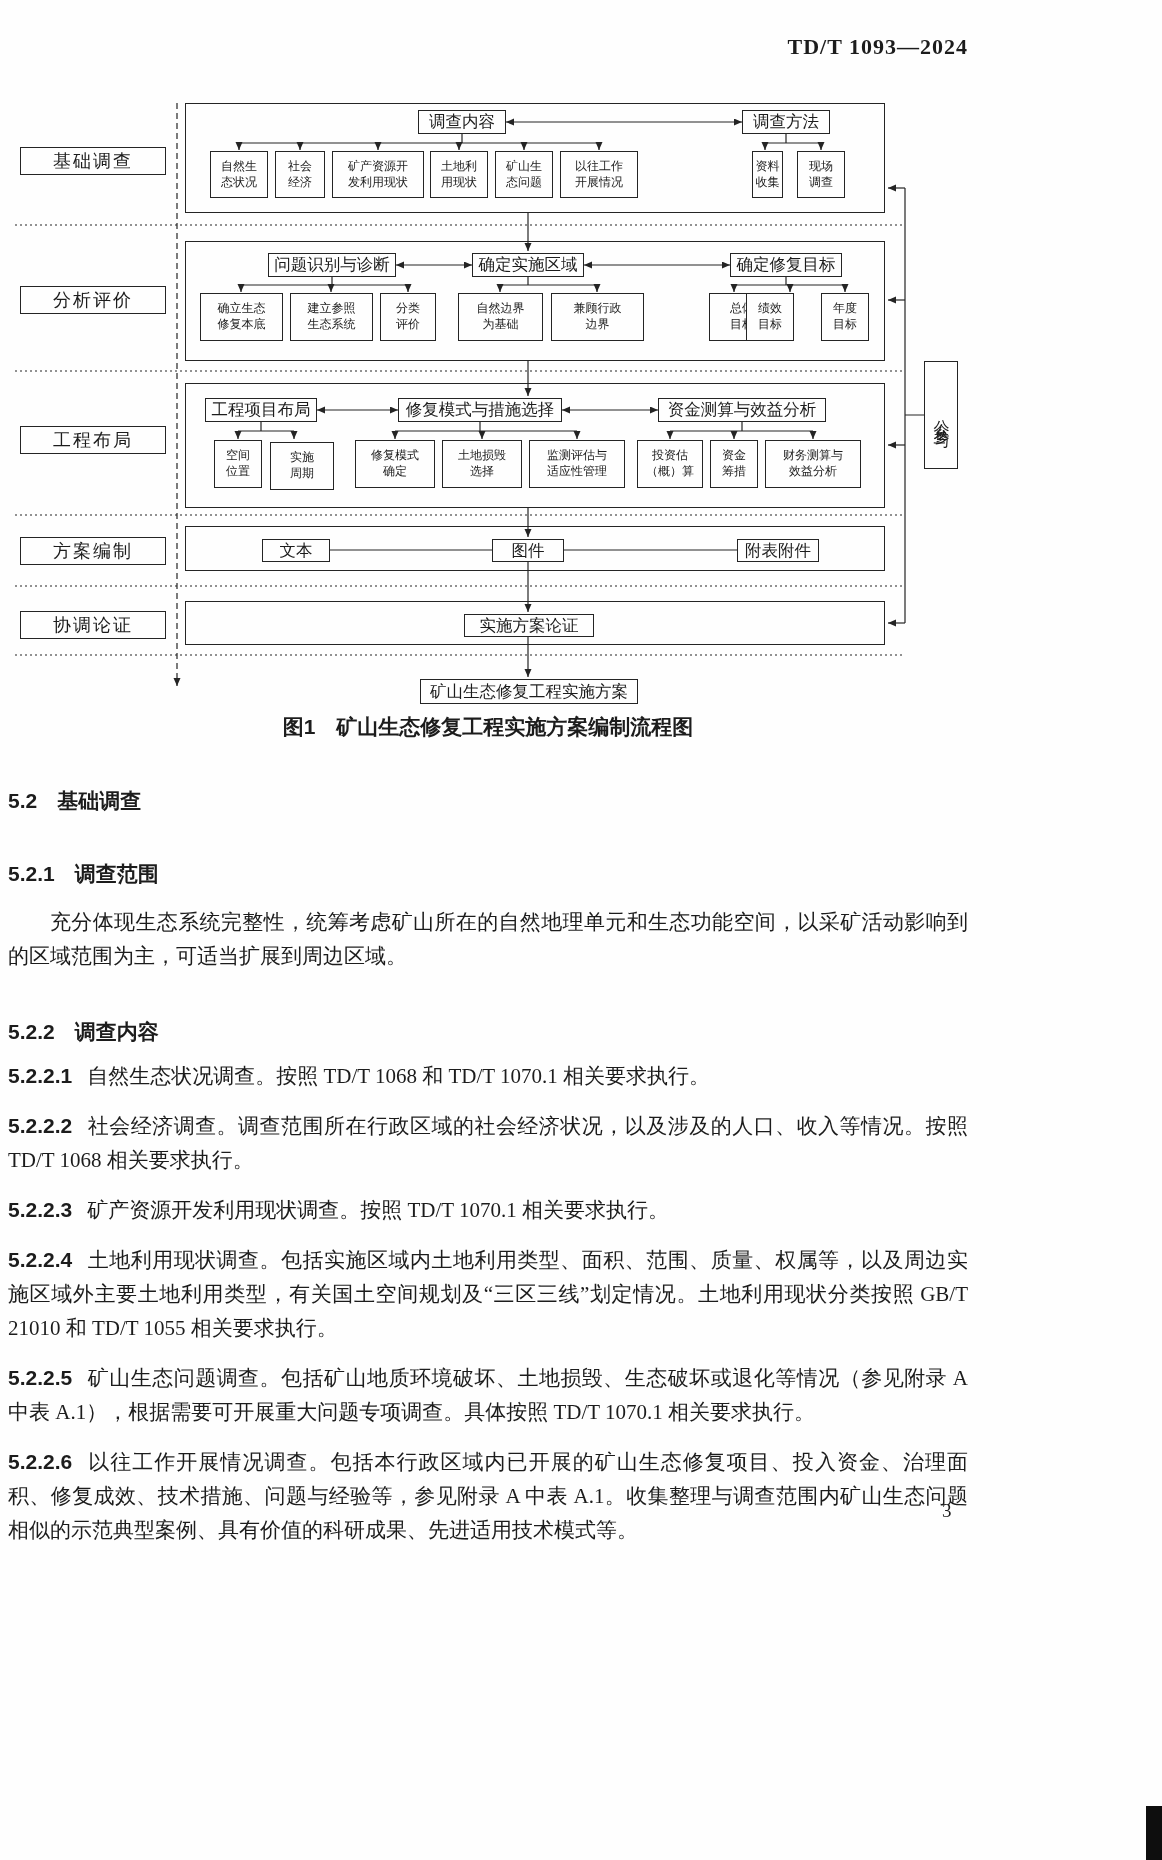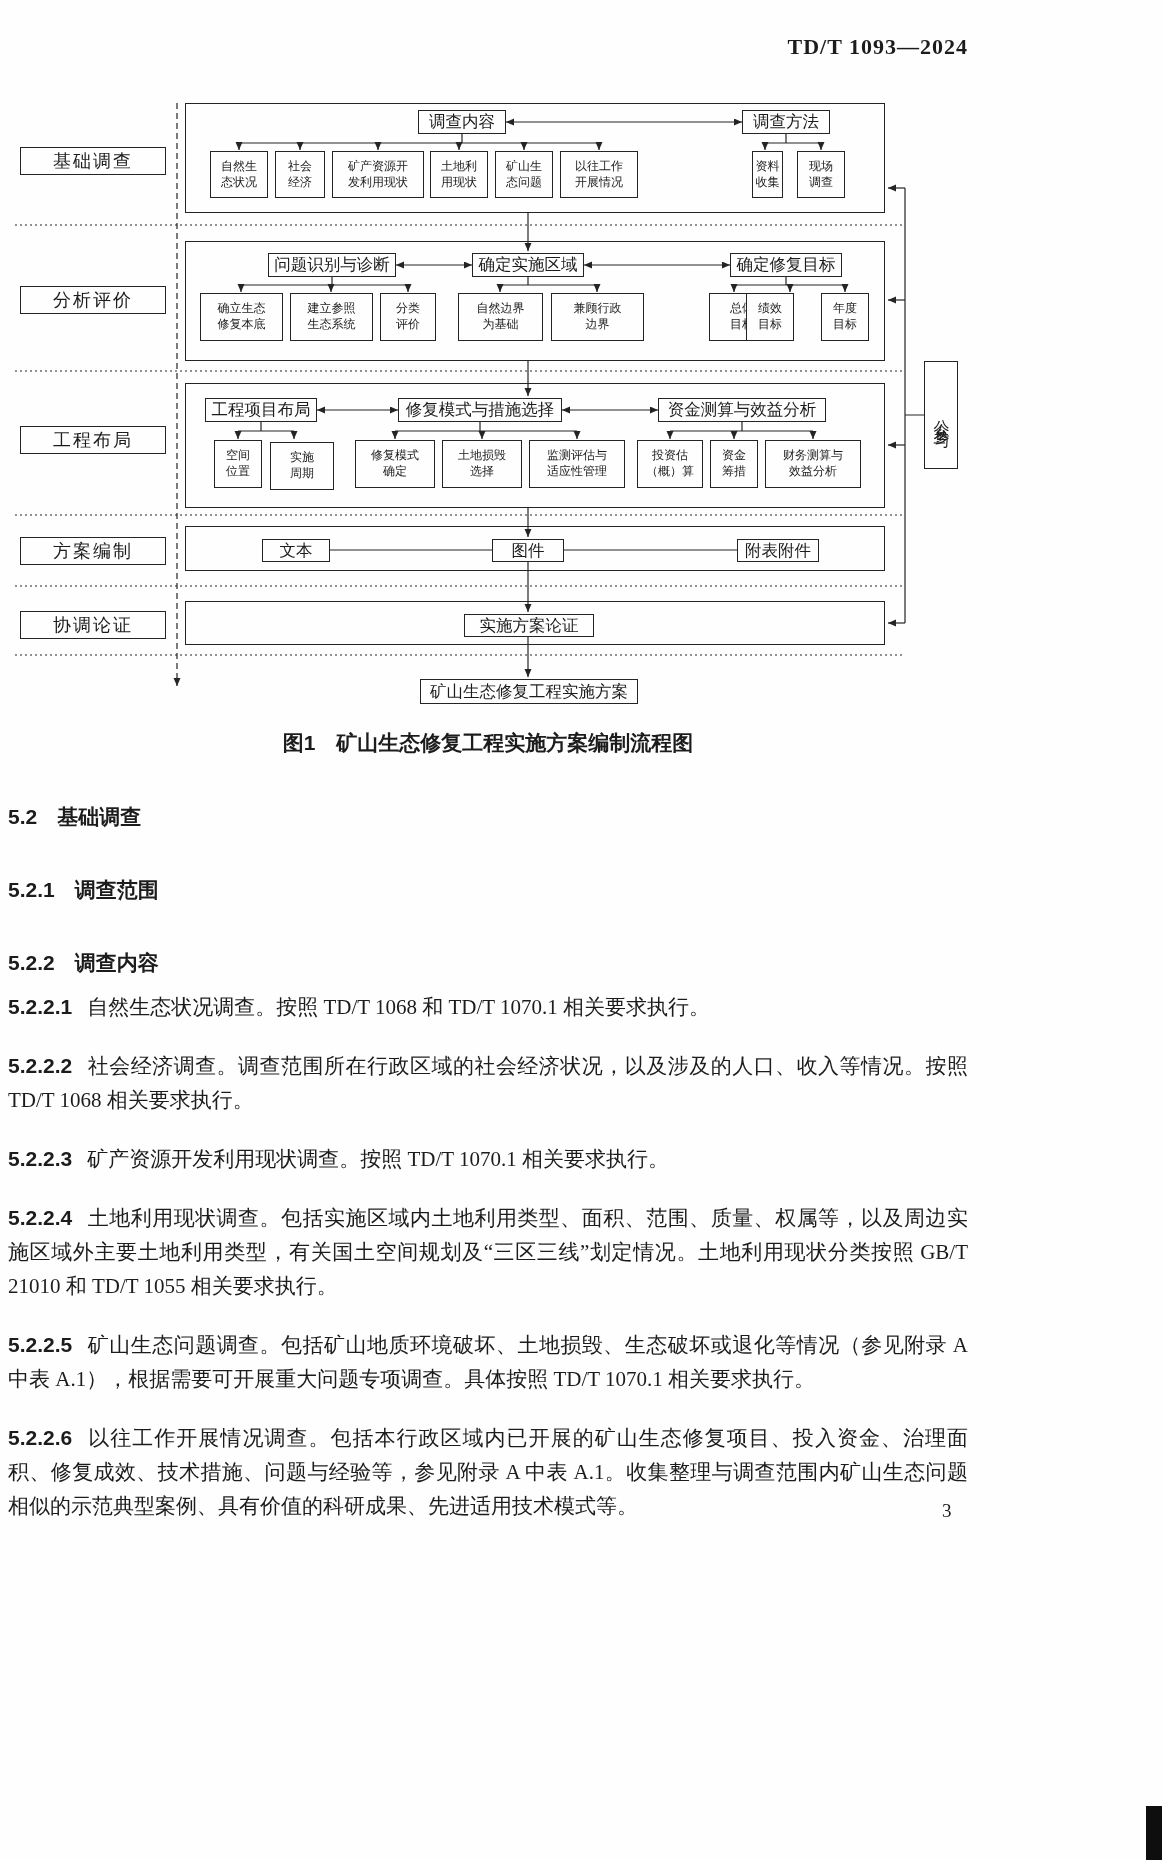--- a/index.html
+++ b/index.html
@@ -39,36 +39,36 @@
   }
   .flow .pub {
     position: absolute; left: 924px; top: 263px; width: 34px; height: 108px;
     border: 1.3px solid #242424; background: #fefefe;
     display: flex; align-items: center; justify-content: center;
     writing-mode: vertical-lr; text-orientation: upright;
     font-size: 16px; letter-spacing: 4px;
   }
 
   .caption {
-    margin-top: 16px; text-align: center;
+    margin-top: 0; text-align: center;
     font-family: "Liberation Sans", sans-serif; font-weight: bold; font-size: 21px;
   }
 
   
   .h {
     font-family: "Liberation Sans", sans-serif; font-weight: bold;
     font-size: 21px; margin-top: 45px;
   }
   .h.first { margin-top: 46px; }
   .h .num { margin-right: 20px; font-family: "Liberation Sans", sans-serif; }
   .para {
     font-size: 21px; line-height: 34px; text-align: justify; margin-top: 17px;
   }
   .p-indent { text-indent: 2em; }
-  .clause { font-size: 21px; line-height: 34px; text-align: justify; margin-top: 25px; }
+  .clause { font-size: 21px; line-height: 34px; text-align: justify; margin-top: 16px; }
   .clause.gap { margin-top: 13px; }
   .clause .cnum {
     font-family: "Liberation Sans", sans-serif; font-weight: bold; margin-right: 15px;
   }
 
   .pagenum { position: absolute; left: 942px; top: 1500px; font-size: 19px; }
   .tabbar { position: absolute; left: 1146px; top: 1806px; width: 16px; height: 54px; background: #0e0e0e; }
 </style>
 </head>
 <body>
@@ -224,20 +224,21 @@
 
     <div class="pub">公众参与</div>
   </div>
 
   <div class="caption">图1　矿山生态修复工程实施方案编制流程图</div>
 
   <div class="h first"><span class="num">5.2</span><span>基础调查</span></div>
 
   <div class="h"><span class="num">5.2.1</span><span>调查范围</span></div>
 
+  <p class="para p-indent">充分体现生态系统完整性，统筹考虑矿山所在的自然地理单元和生态功能空间，以采矿活动影响到的区域范围为主，可适当扩展到周边区域。</p>
 
   <div class="h"><span class="num">5.2.2</span><span>调查内容</span></div>
 
   <p class="clause gap"><span class="cnum">5.2.2.1</span><span>自然生态状况调查。按照 TD/T 1068 和 TD/T 1070.1 相关要求执行。</span></p>
   <p class="clause"><span class="cnum">5.2.2.2</span><span>社会经济调查。调查范围所在行政区域的社会经济状况，以及涉及的人口、收入等情况。按照 TD/T 1068 相关要求执行。</span></p>
   <p class="clause"><span class="cnum">5.2.2.3</span><span>矿产资源开发利用现状调查。按照 TD/T 1070.1 相关要求执行。</span></p>
   <p class="clause"><span class="cnum">5.2.2.4</span><span>土地利用现状调查。包括实施区域内土地利用类型、面积、范围、质量、权属等，以及周边实施区域外主要土地利用类型，有关国土空间规划及“三区三线”划定情况。土地利用现状分类按照 GB/T 21010 和 TD/T 1055 相关要求执行。</span></p>
   <p class="clause"><span class="cnum">5.2.2.5</span><span>矿山生态问题调查。包括矿山地质环境破坏、土地损毁、生态破坏或退化等情况（参见附录 A 中表 A.1），根据需要可开展重大问题专项调查。具体按照 TD/T 1070.1 相关要求执行。</span></p>
   <p class="clause"><span class="cnum">5.2.2.6</span><span>以往工作开展情况调查。包括本行政区域内已开展的矿山生态修复项目、投入资金、治理面积、修复成效、技术措施、问题与经验等，参见附录 A 中表 A.1。收集整理与调查范围内矿山生态问题相似的示范典型案例、具有价值的科研成果、先进适用技术模式等。</span></p>
 

